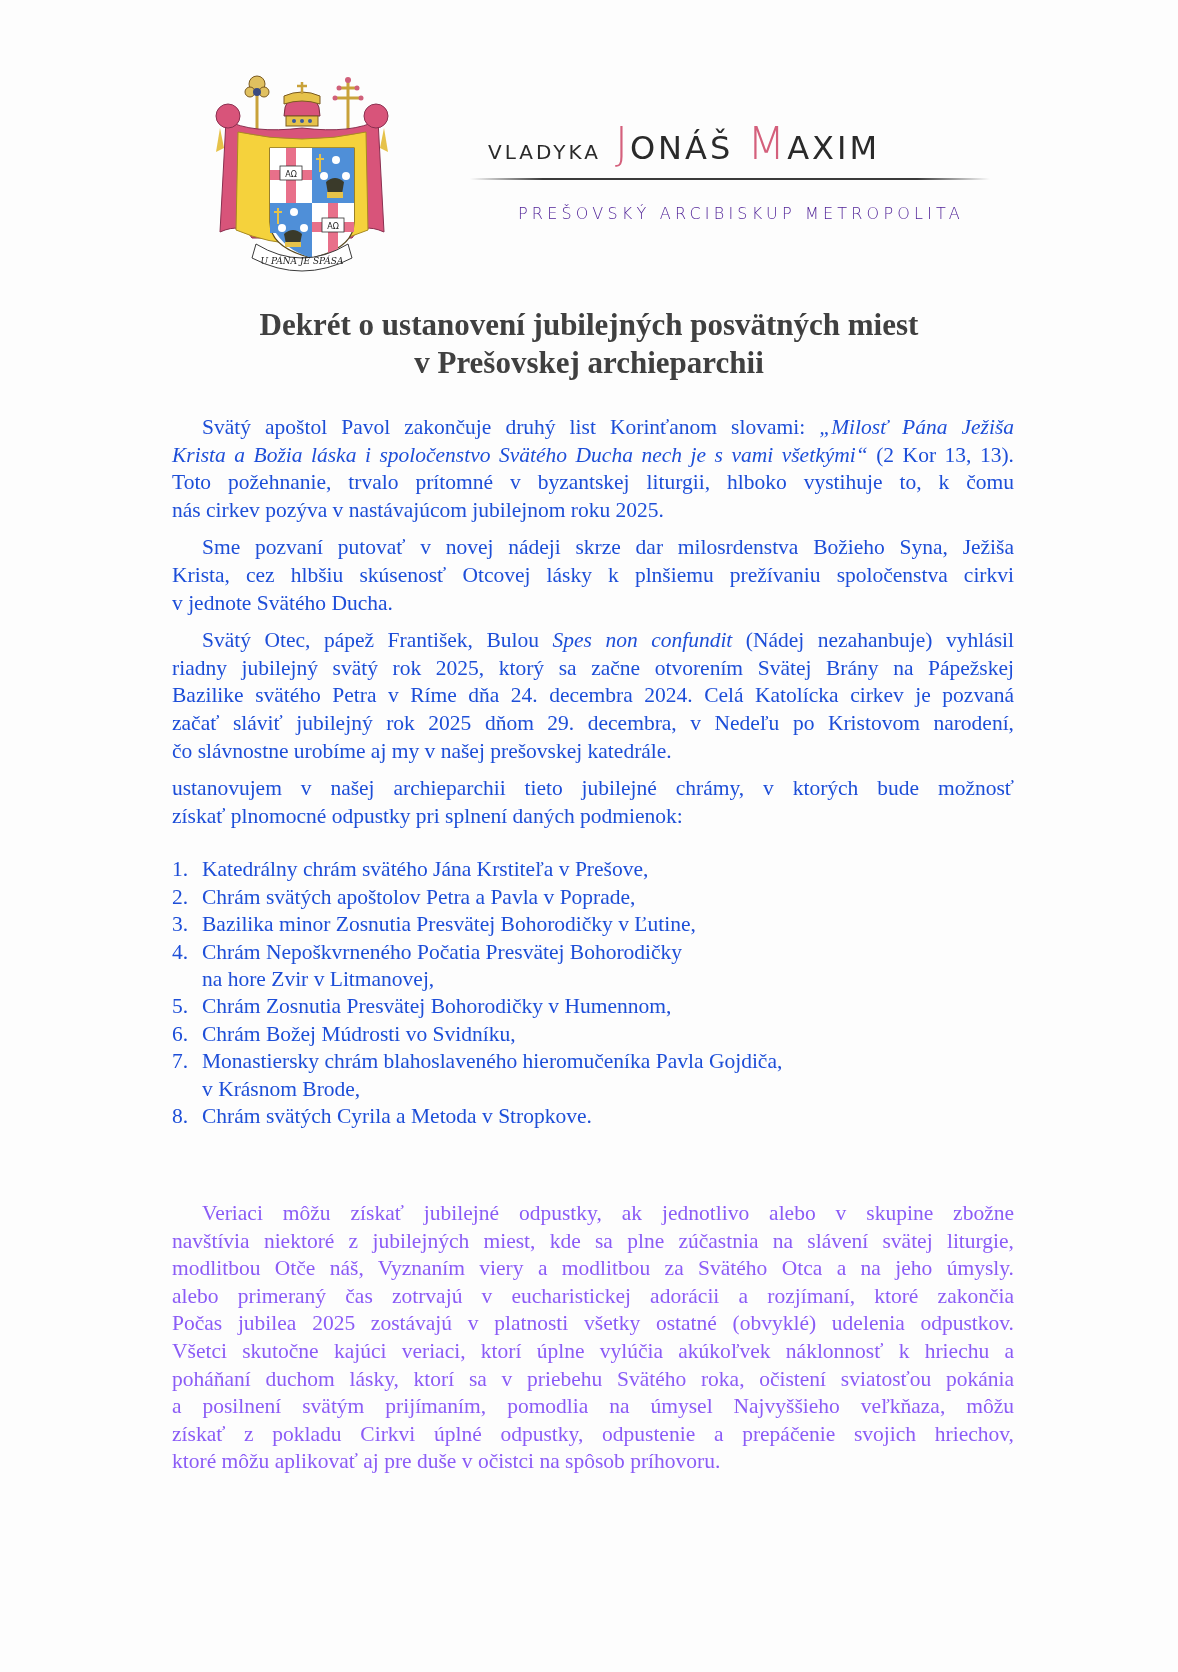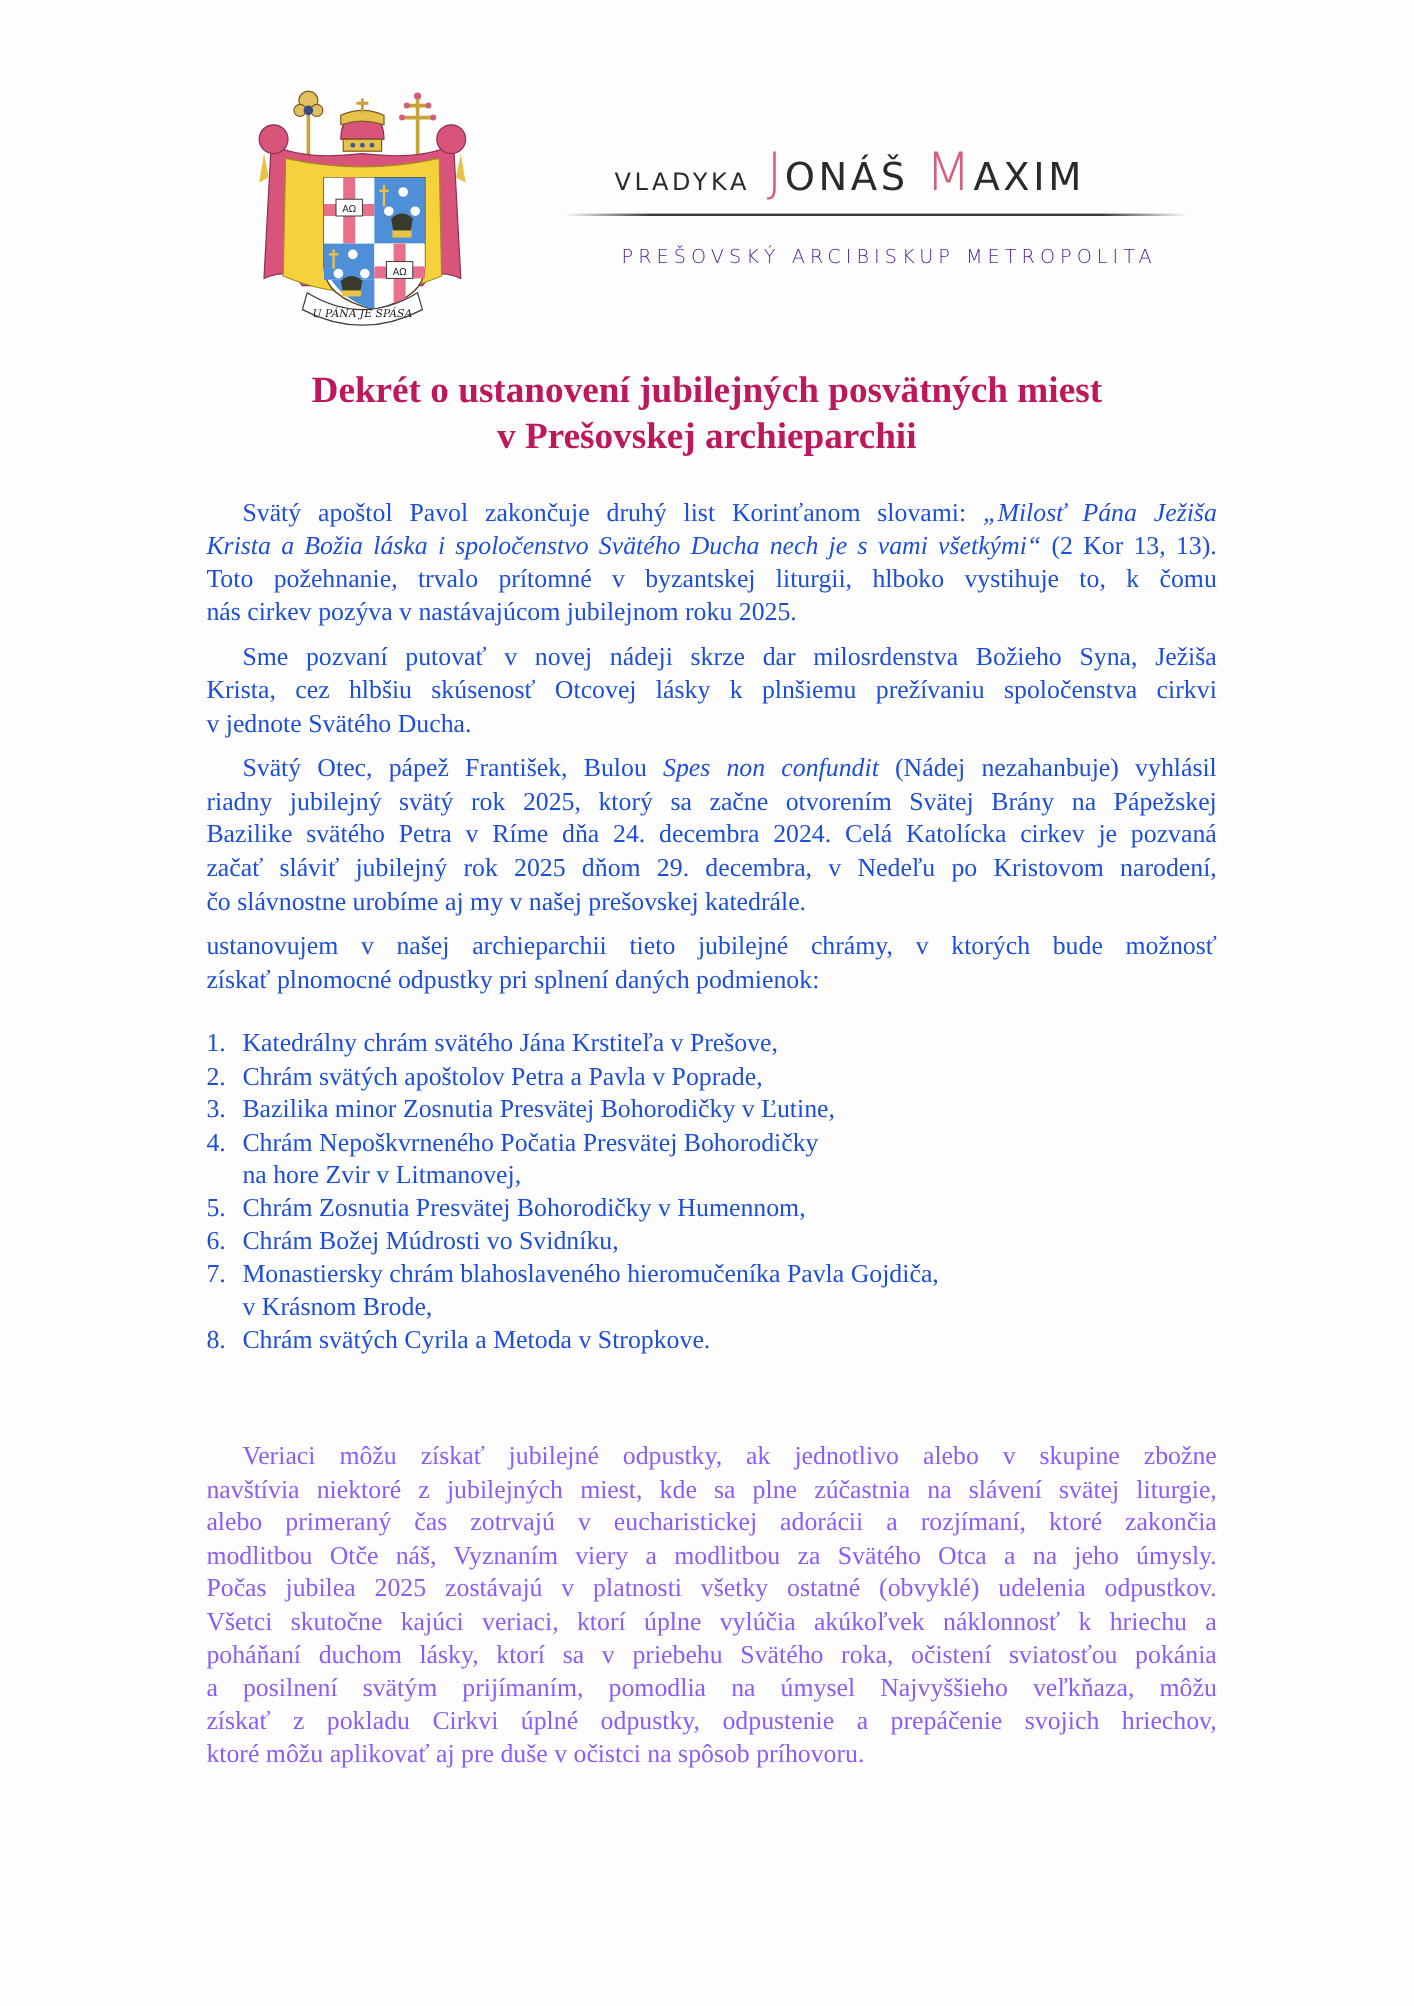--- a/index.html
+++ b/index.html
@@ -26,21 +26,21 @@
     
     .crest {
       position: absolute;
       left: 212px;
       top: 62px;
       width: 180px;
       height: 212px;
     }
     .lh-name {
       position: absolute;
-      left: 512px;
+      left: 488px;
       top: 118px;
       white-space: nowrap;
       font-family: "DejaVu Sans", sans-serif;
       color: #2a2a2a;
       letter-spacing: 2px;
     }
     .lh-name .small {
       font-size: 20px;
       letter-spacing: 3px;
     }
@@ -77,21 +77,21 @@
     
     .doc-title {
       position: absolute;
       left: 140px;
       top: 306px;
       width: 898px;
       text-align: center;
       font-weight: bold;
       font-size: 31px;
       line-height: 38px;
-      color: #be185d;
+      color: #404040;
     }
 
     
     .body-text {
       position: absolute;
       left: 172px;
       top: 414px;
       width: 842px;
       font-size: 21.5px;
       line-height: 27.6px;
@@ -257,22 +257,22 @@
       <li><span class="num">5.</span><span>Chrám Zosnutia Presvätej Bohorodičky v Humennom,</span></li>
       <li><span class="num">6.</span><span>Chrám Božej Múdrosti vo Svidníku,</span></li>
       <li><span class="num">7.</span><span>Monastiersky chrám blahoslaveného hieromučeníka Pavla Gojdiča,</span><br><span>v Krásnom Brode,</span></li>
       <li><span class="num">8.</span><span>Chrám svätých Cyrila a Metoda v Stropkove.</span></li>
     </ol>
   </div>
 
   <div class="closing para">
     <span class="line first">Veriaci môžu získať jubilejné odpustky, ak jednotlivo alebo v skupine zbožne</span>
     <span class="line">navštívia niektoré z jubilejných miest, kde sa plne zúčastnia na slávení svätej liturgie,</span>
+    <span class="line">modlitbou Otče náš, Vyznaním viery a modlitbou za Svätého Otca a na jeho úmysly.</span>
     <span class="line">alebo primeraný čas zotrvajú v eucharistickej adorácii a rozjímaní, ktoré zakončia</span>
-    <span class="line">modlitbou Otče náš, Vyznaním viery a modlitbou za Svätého Otca a na jeho úmysly.</span>
     <span class="line">Počas jubilea 2025 zostávajú v platnosti všetky ostatné (obvyklé) udelenia odpustkov.</span>
     <span class="line">Všetci skutočne kajúci veriaci, ktorí úplne vylúčia akúkoľvek náklonnosť k hriechu a</span>
     <span class="line">poháňaní duchom lásky, ktorí sa v priebehu Svätého roka, očistení sviatosťou pokánia</span>
     <span class="line">a posilnení svätým prijímaním, pomodlia na úmysel Najvyššieho veľkňaza, môžu</span>
     <span class="line">získať z pokladu Cirkvi úplné odpustky, odpustenie a prepáčenie svojich hriechov,</span>
     <span class="line last">ktoré môžu aplikovať aj pre duše v očistci na spôsob príhovoru.</span>
   </div>
 
 </div>
 

